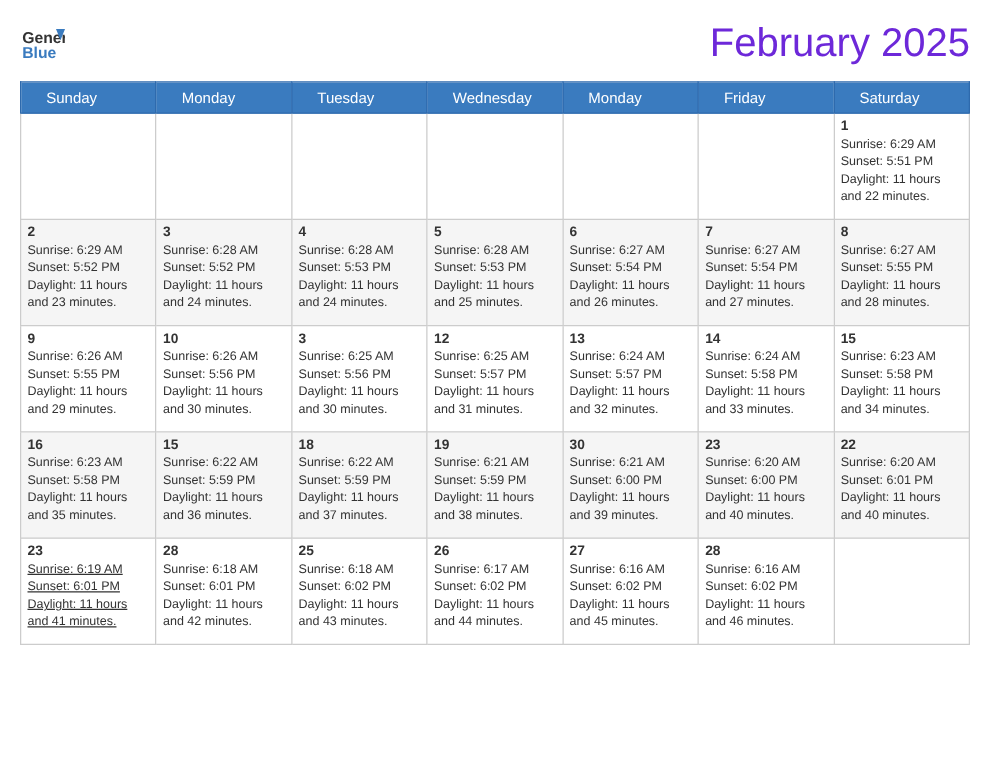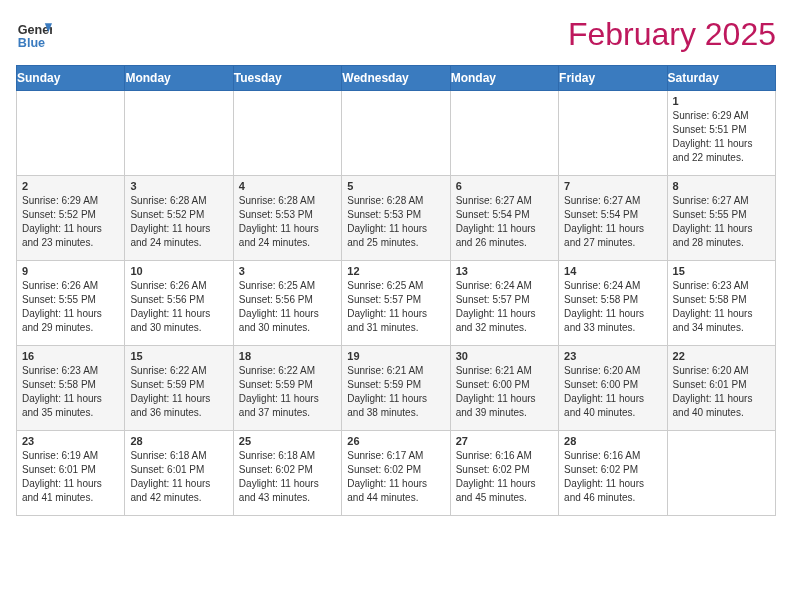--- a/index.html
+++ b/index.html
@@ -24,37 +24,37 @@
     .logo-icon {
       width: 36px;
       height: 36px;
     }
     .title-block {
       text-align: right;
     }
     .month-title {
       font-size: 32px;
       font-weight: normal;
-      color: #be185d;
+      color: #6d28d9;
     }
     .location {
       font-size: 14px;
       color: #555;
     }
     table {
       width: 100%;
       border-collapse: collapse;
       table-layout: fixed;
     }
     thead th {
       background: #3a7bbf;
       color: #fff;
       font-size: 12px;
-      font-weight: bold;
-      padding: 5px 0;
+      font-weight: normal;
+      padding: 5px 20px;
       text-align: left;
       border: 1px solid #2e6aad;
     }
     tbody td {
       border: 1px solid #ccc;
       vertical-align: top;
       padding: 4px 5px;
       font-size: 9.5px;
       color: #333;
       height: 85px;
@@ -271,21 +271,21 @@
           <span class="day-num">22</span>
           <div class="day-info" style="white-space: pre-line;">Sunrise: 6:20 AM
 Sunset: 6:01 PM
 Daylight: 11 hours
 and 40 minutes.</div>
         </td>
       </tr>
       <tr>
         <td>
           <span class="day-num">23</span>
-          <div class="day-info" style="white-space: pre-line;">Sunrise: 6:19 AM
+          <div class="day-info" style="white-space: pre-line; text-decoration: underline;">Sunrise: 6:19 AM
 Sunset: 6:01 PM
 Daylight: 11 hours
 and 41 minutes.</div>
         </td>
         <td>
           <span class="day-num">28</span>
           <div class="day-info" style="white-space: pre-line;">Sunrise: 6:18 AM
 Sunset: 6:01 PM
 Daylight: 11 hours
 and 42 minutes.</div>

